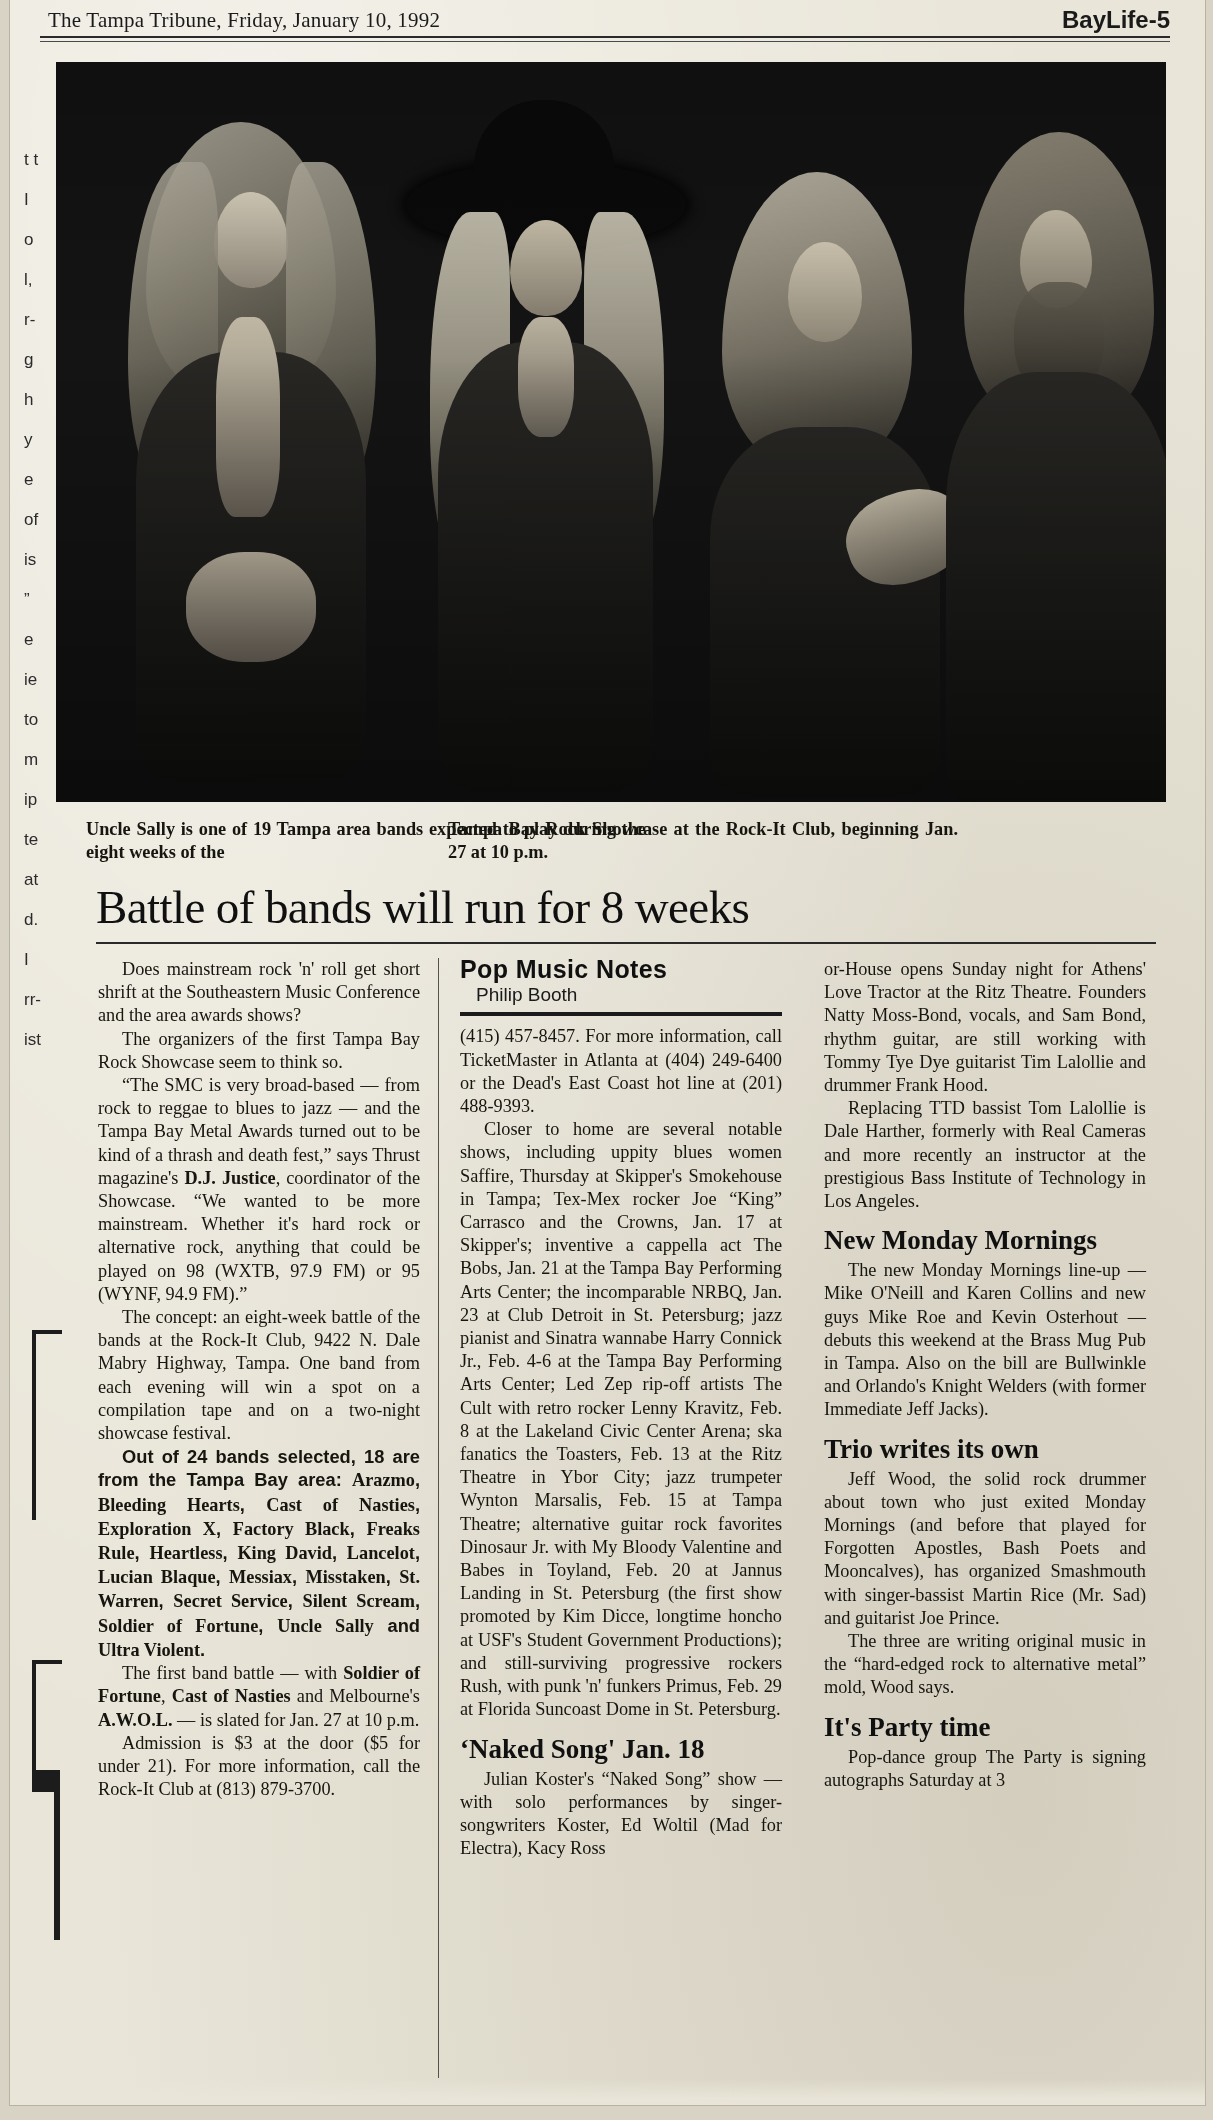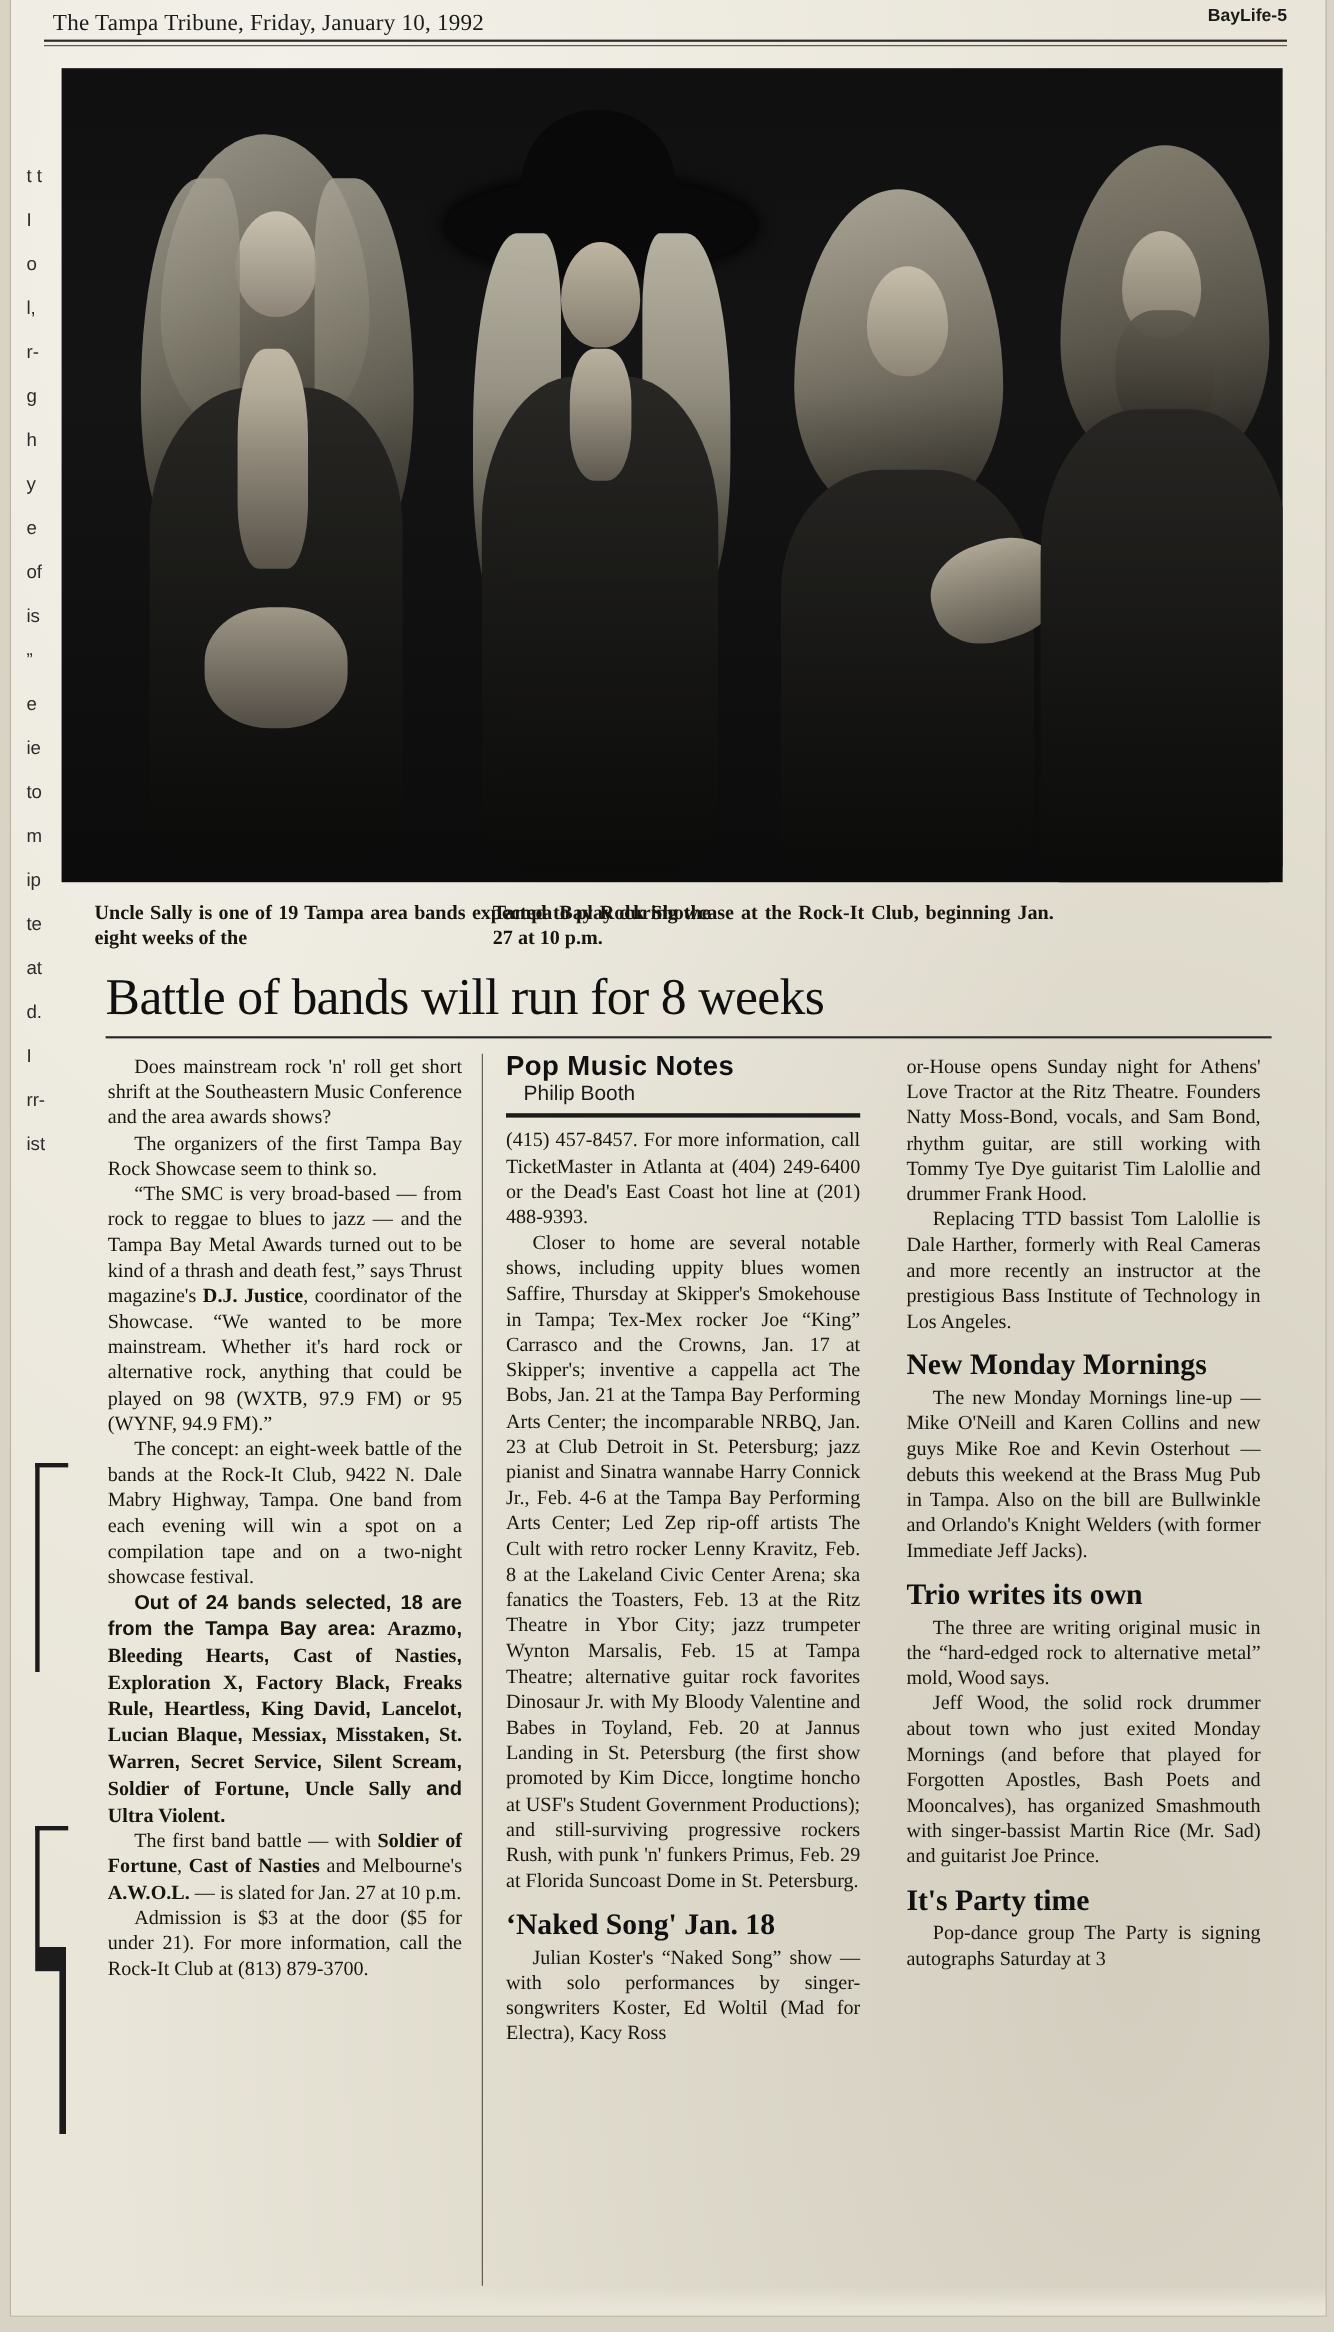--- a/index.html
+++ b/index.html
@@ -52,21 +52,21 @@
     top: 0;
     font-size: 21px;
     font-family: "Liberation Serif", serif;
     color: #1a1a1a;
     letter-spacing: .2px;
   }
   .masthead .right {
     position: absolute;
     right: 0px;
     top: -2px;
-    font-size: 16px;
+    font-size: 24px;
     font-weight: bold;
     font-family: "Liberation Sans", sans-serif;
     color: #1a1a1a;
   }
   .rule-top {
     position: absolute;
     left: 30px;
     top: 36px;
     width: 1130px;
     border-top: 2px solid #2a2a2a;
@@ -378,22 +378,22 @@
         <div class="subhead">‘Naked Song' Jan. 18</div>
         <p>Julian Koster's “Naked Song” show — with solo performances by singer-songwriters Koster, Ed Woltil (Mad for Electra), Kacy Ross</p>
       </div>
 
       <div class="col c3">
         <p class="noind">or-House opens Sunday night for Athens' Love Tractor at the Ritz Theatre. Founders Natty Moss-Bond, vocals, and Sam Bond, rhythm guitar, are still working with Tommy Tye Dye guitarist Tim Lalollie and drummer Frank Hood.</p>
         <p>Replacing TTD bassist Tom Lalollie is Dale Harther, formerly with Real Cameras and more recently an instructor at the prestigious Bass Institute of Technology in Los Angeles.</p>
         <div class="subhead">New Monday Mornings</div>
         <p>The new Monday Mornings line-up — Mike O'Neill and Karen Collins and new guys Mike Roe and Kevin Osterhout — debuts this weekend at the Brass Mug Pub in Tampa. Also on the bill are Bullwinkle and Orlando's Knight Welders (with former Immediate Jeff Jacks).</p>
         <div class="subhead">Trio writes its own</div>
+        <p>Jeff Wood, the solid rock drummer about town who just exited Monday Mornings (and before that played for Forgotten Apostles, Bash Poets and Mooncalves), has organized Smashmouth with singer-bassist Martin Rice (Mr. Sad) and guitarist Joe Prince.</p>
         <p>The three are writing original music in the “hard-edged rock to alternative metal” mold, Wood says.</p>
-        <p>Jeff Wood, the solid rock drummer about town who just exited Monday Mornings (and before that played for Forgotten Apostles, Bash Poets and Mooncalves), has organized Smashmouth with singer-bassist Martin Rice (Mr. Sad) and guitarist Joe Prince.</p>
         <div class="subhead">It's Party time</div>
         <p>Pop-dance group The Party is signing autographs Saturday at 3</p>
       </div>
     </div>
 
     <div class="fadebottom"></div>
   </div>
 </div>
 
 </body></html>

